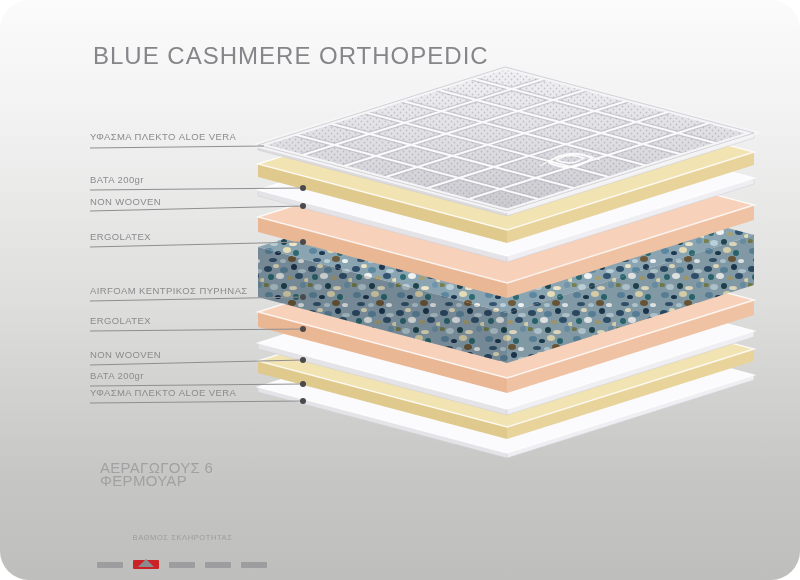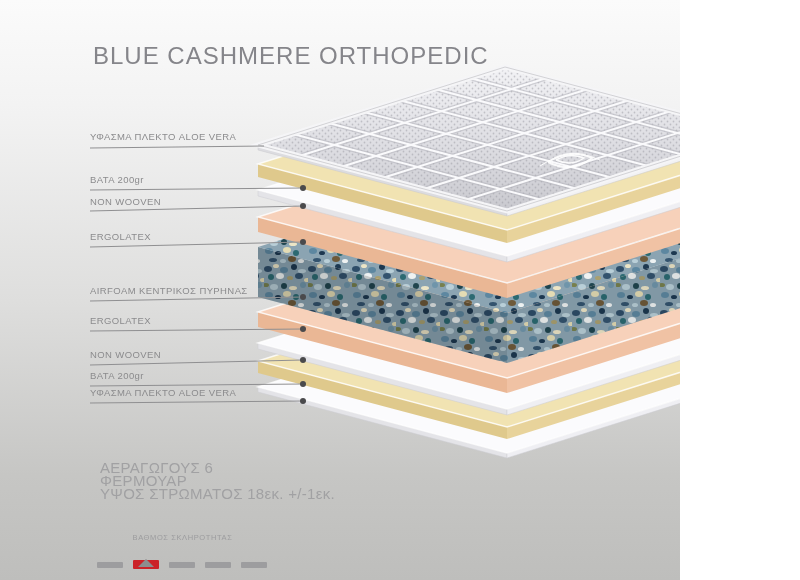--- a/index.html
+++ b/index.html
@@ -1,19 +1,20 @@
 <!DOCTYPE html>
 <html><head>
 <meta charset="utf-8">
 <style>
   html,body{margin:0;padding:0;}
   body{font-family:"Liberation Sans","DejaVu Sans",sans-serif;}
   #stage{
-    position:relative;width:680px;height:580px;overflow:hidden;
+    position:relative;width:800px;height:580px;overflow:hidden;
     background:linear-gradient(180deg,#fbfbfb 0%,#f3f3f3 18%,#dededd 52%,#c6c6c4 82%,#bebebc 100%);
+    border-radius:29px;
   }
   #stage svg{position:absolute;left:0;top:0;}
   .page-title{
     position:absolute;left:93px;top:42px;width:480px;
     font-size:24px;letter-spacing:1px;color:#85858a;font-weight:400;white-space:nowrap;
   }
   .lbl{font-size:9.5px;letter-spacing:.4px;fill:#8b8b8d;}
   .specs{
     position:absolute;left:100px;top:461px;
     font-size:15px;line-height:13px;letter-spacing:.3px;color:#a1a1a3;white-space:nowrap;
@@ -183,21 +184,20 @@
       <text class="lbl" x="90" y="324">ERGOLATEX</text>
       <text class="lbl" x="90" y="358">NON WOOVEN</text>
       <text class="lbl" x="90" y="379">ΒΑΤΑ 200gr</text>
       <text class="lbl" x="90" y="396">ΥΦΑΣΜΑ ΠΛΕΚΤΟ ALOE VERA</text>
     </g>
   </svg>
 
   <div class="specs">
     <div>ΑΕΡΑΓΩΓΟΥΣ 6</div>
     <div>ΦΕΡΜΟΥΑΡ</div>
-    <div>ΥΨΟΣ ΣΤΡΩΜΑΤΟΣ 18εκ. +/-1εκ.</div>
   </div>
 
   <div class="hardness">
     <div class="hardness-title">ΒΑΘΜΟΣ ΣΚΛΗΡΟΤΗΤΑΣ</div>
     <div class="hardness-bars">
         <div class="hbar" style="background: rgb(157, 157, 159);"></div>
         <div class="hbar sel" style="background: rgb(203, 34, 40);"></div>
         <div class="hbar" style="background: rgb(157, 157, 159);"></div>
         <div class="hbar" style="background: rgb(157, 157, 159);"></div>
         <div class="hbar" style="background: rgb(157, 157, 159);"></div>

